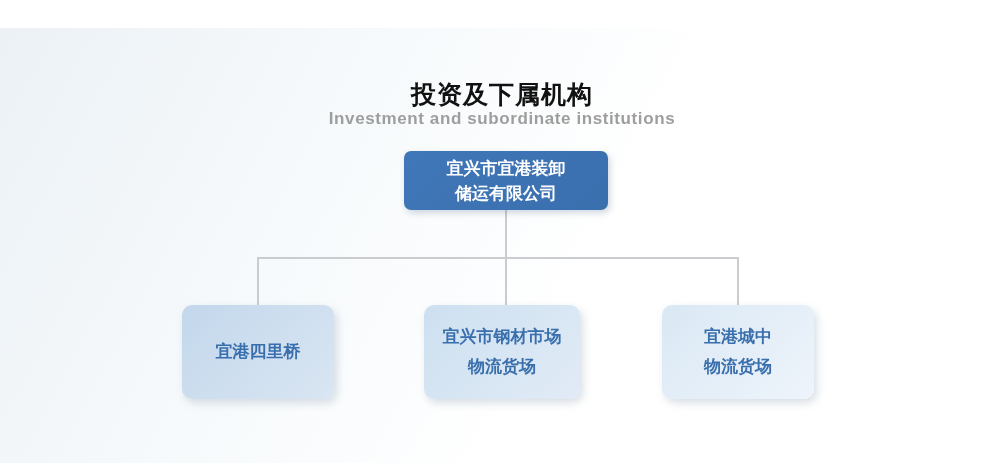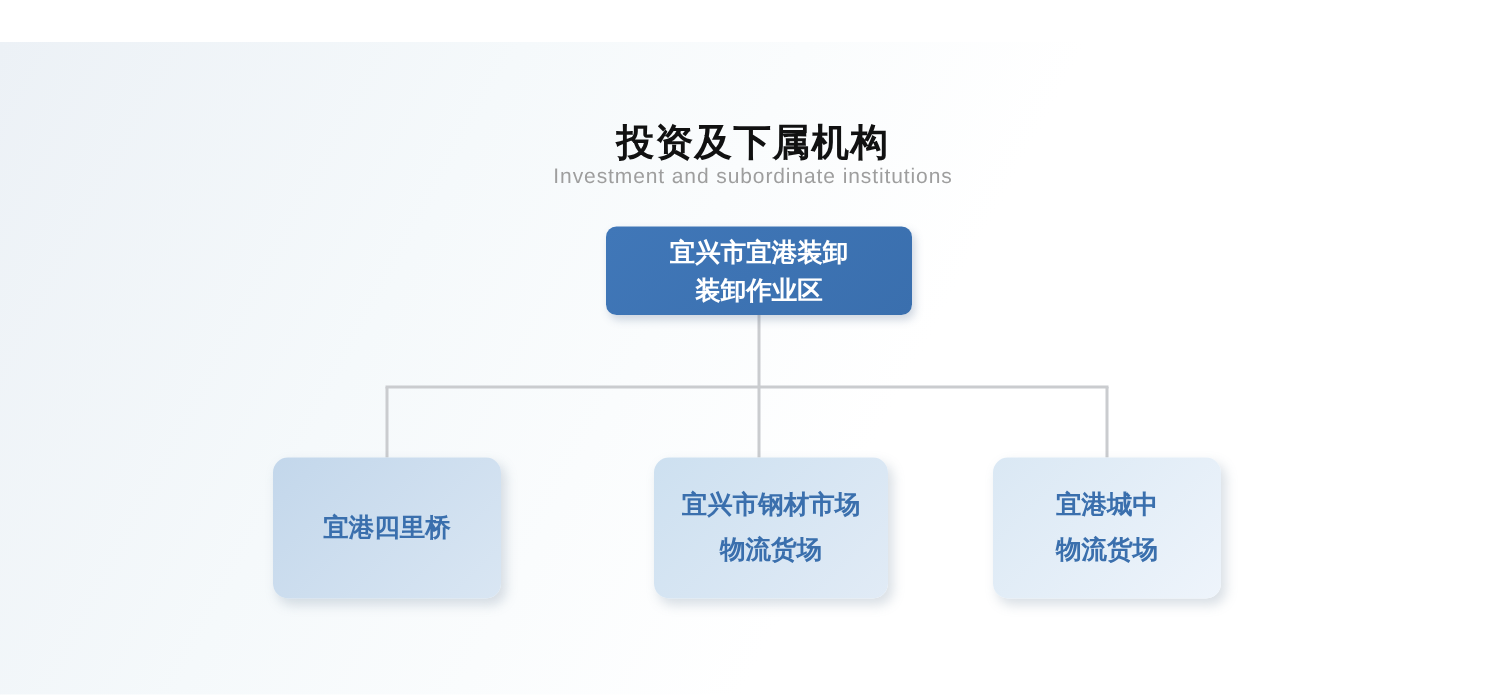--- a/index.html
+++ b/index.html
@@ -25,22 +25,22 @@
     font-weight: bold;
     color: #111111;
     letter-spacing: 1px;
   }
   .page-subtitle {
     position: absolute;
     top: 81px;
     left: 0;
     width: 100%;
     text-align: center;
-    font-size: 14px;
-    font-weight: 400;
+    font-size: 17px;
+    font-weight: 700;
     color: #9e9e9e;
     letter-spacing: 0.6px;
   }
   .root-box {
     position: absolute;
     left: 404px;
     top: 123px;
     width: 204px;
     height: 59px;
     background: linear-gradient(135deg, #4077b8 0%, #3a6fae 100%);
@@ -66,21 +66,21 @@
     align-items: center;
     justify-content: center;
     color: #3a6fad;
     font-size: 17px;
     font-weight: bold;
     line-height: 30px;
     text-align: center;
     box-shadow: 3px 4px 8px rgba(120, 140, 160, 0.28);
   }
   .child-box.c0 { left: 182px; width: 152px; background: linear-gradient(135deg, #c3d7eb 0%, #d9e6f3 100%); }
-  .child-box.c1 { left: 436px; width: 156px; background: linear-gradient(135deg, #cde0f0 0%, #e1ebf6 100%); text-align: right; }
+  .child-box.c1 { left: 424px; width: 156px; background: linear-gradient(135deg, #cde0f0 0%, #e1ebf6 100%); text-align: right; }
   .child-box.c2 { left: 662px; width: 152px; background: linear-gradient(135deg, #dae8f4 0%, #eef4fb 100%); text-align: center; }
   .connector {
     position: absolute;
     background: #cacccf;
   }
   .conn-v { width: 2px; }
   .conn-h { height: 2px; }
   #conn-root-drop  { left: 505px; top: 182px; height: 48px; }
   #conn-horizontal { left: 257px; top: 229px; width: 482px; }
   #conn-drop-left  { left: 257px; top: 230px; height: 47px; }
@@ -97,21 +97,21 @@
   <div class="page-subtitle">Investment and subordinate institutions</div>
 
   <div class="connector conn-v" id="conn-root-drop"></div>
   <div class="connector conn-h" id="conn-horizontal"></div>
   <div class="connector conn-v" id="conn-drop-left"></div>
   <div class="connector conn-v" id="conn-drop-mid"></div>
   <div class="connector conn-v" id="conn-drop-right"></div>
 
   <div class="root-box">
     <span>宜兴市宜港装卸</span>
-    <span>装卸作业区</span>
+    <span>储运有限公司</span>
   </div>
 
   <div class="child-box c0">
     <span>宜港四里桥</span>
   </div>
 
   <div class="child-box c1">
     <span>宜兴市钢材市场</span>
     <span>物流货场</span>
   </div>

